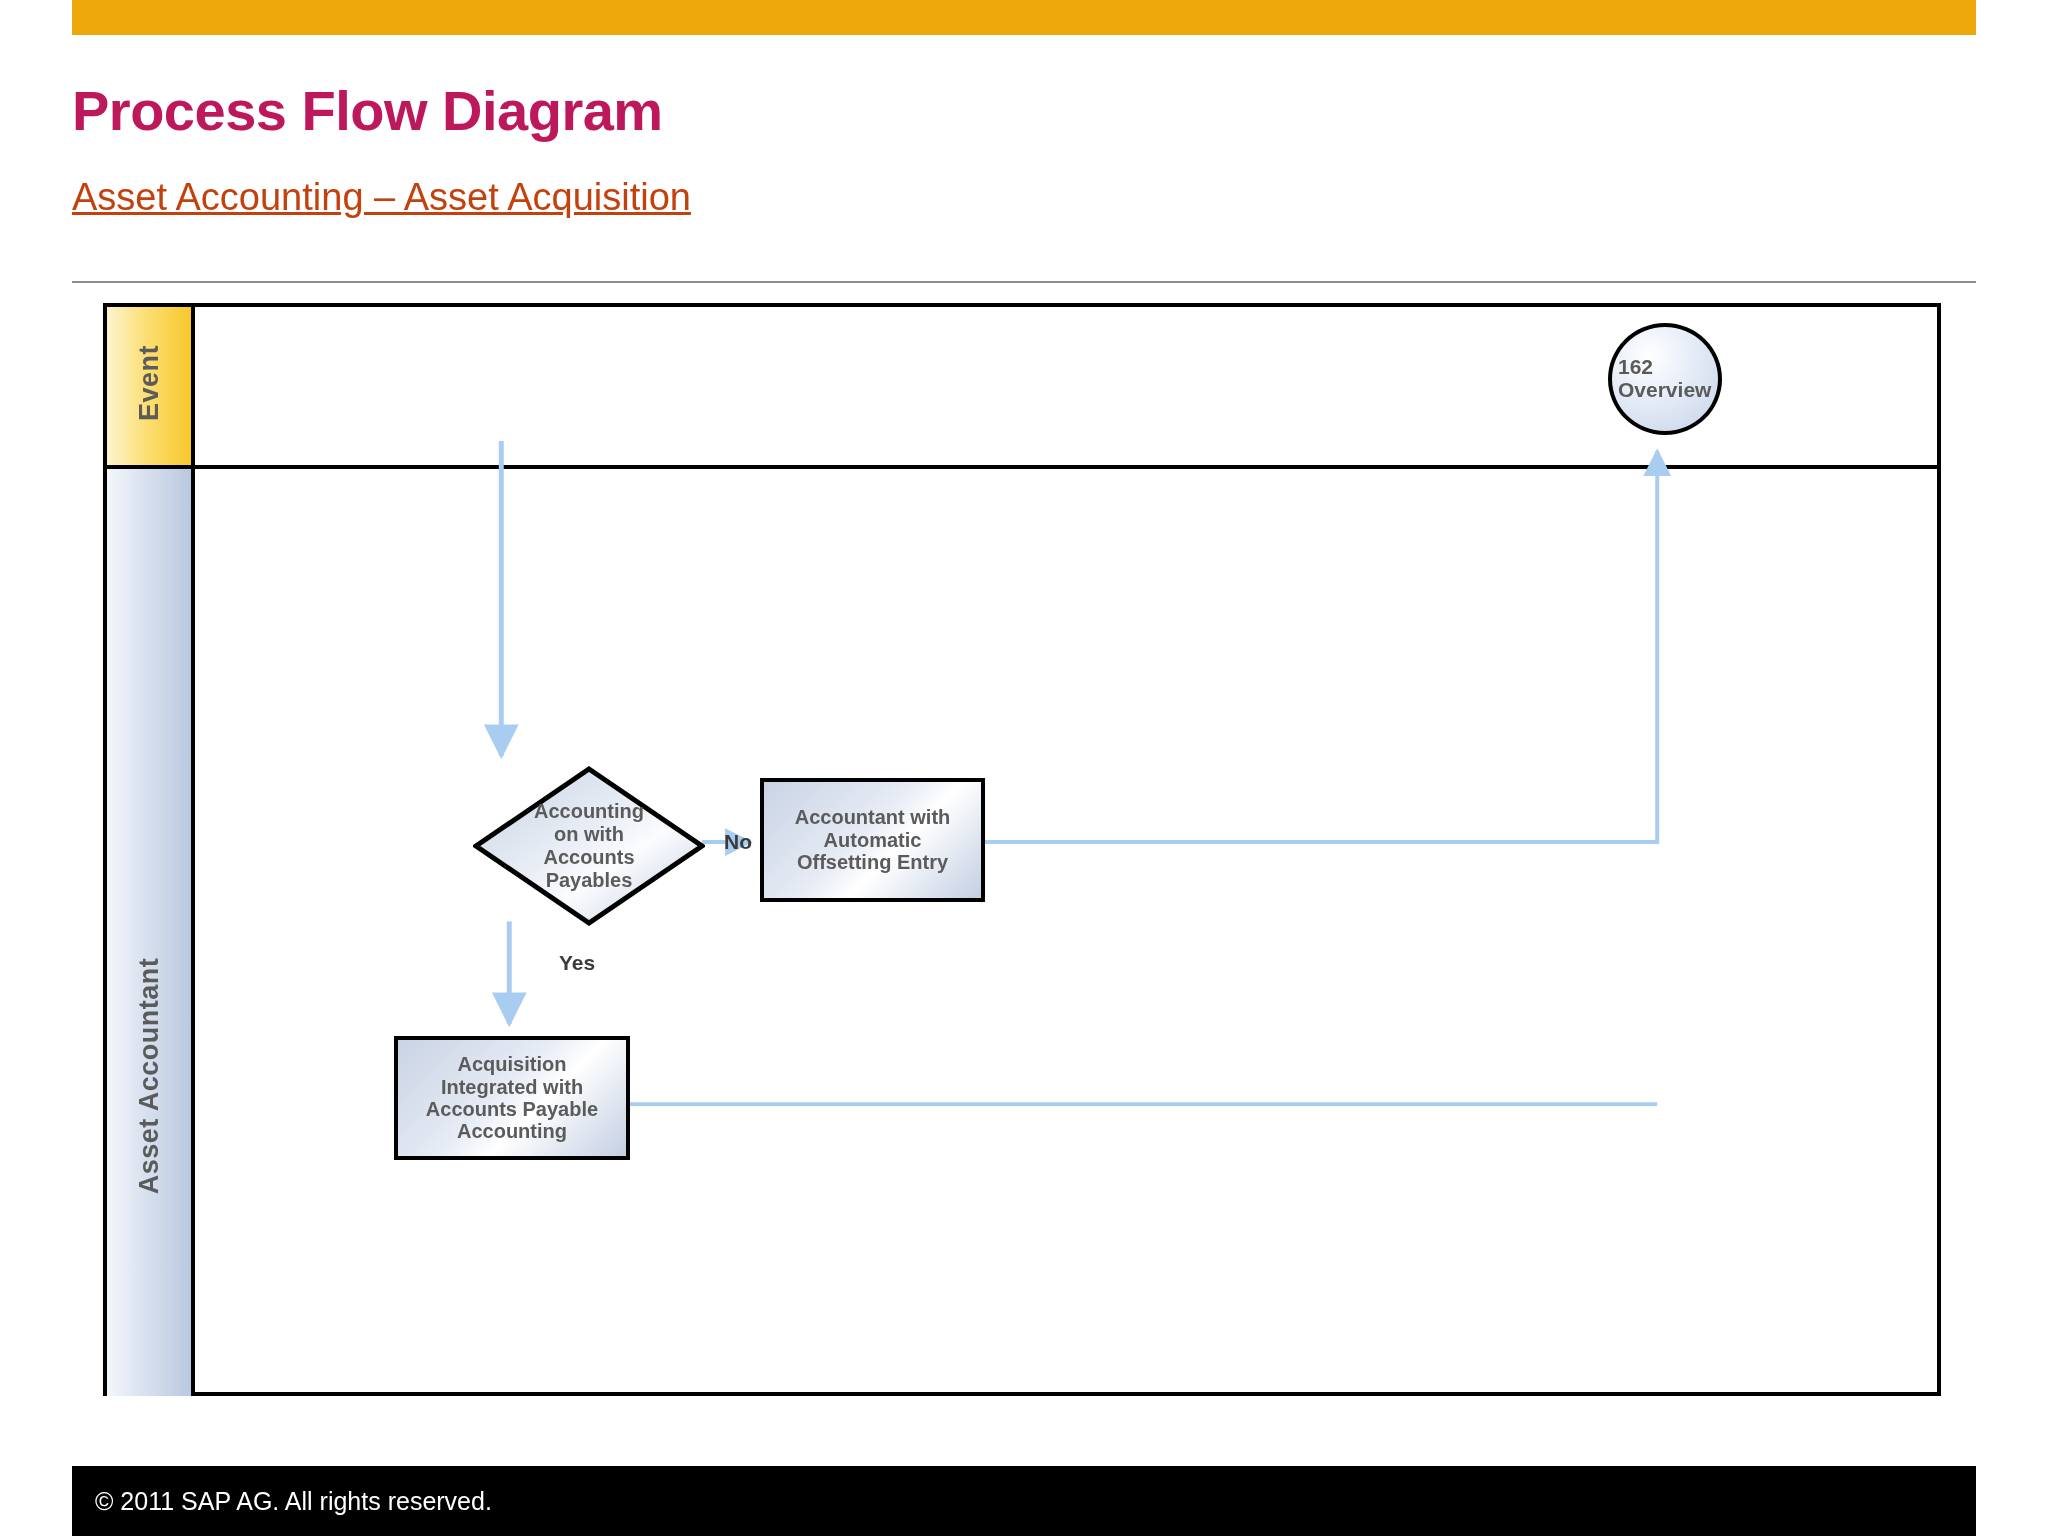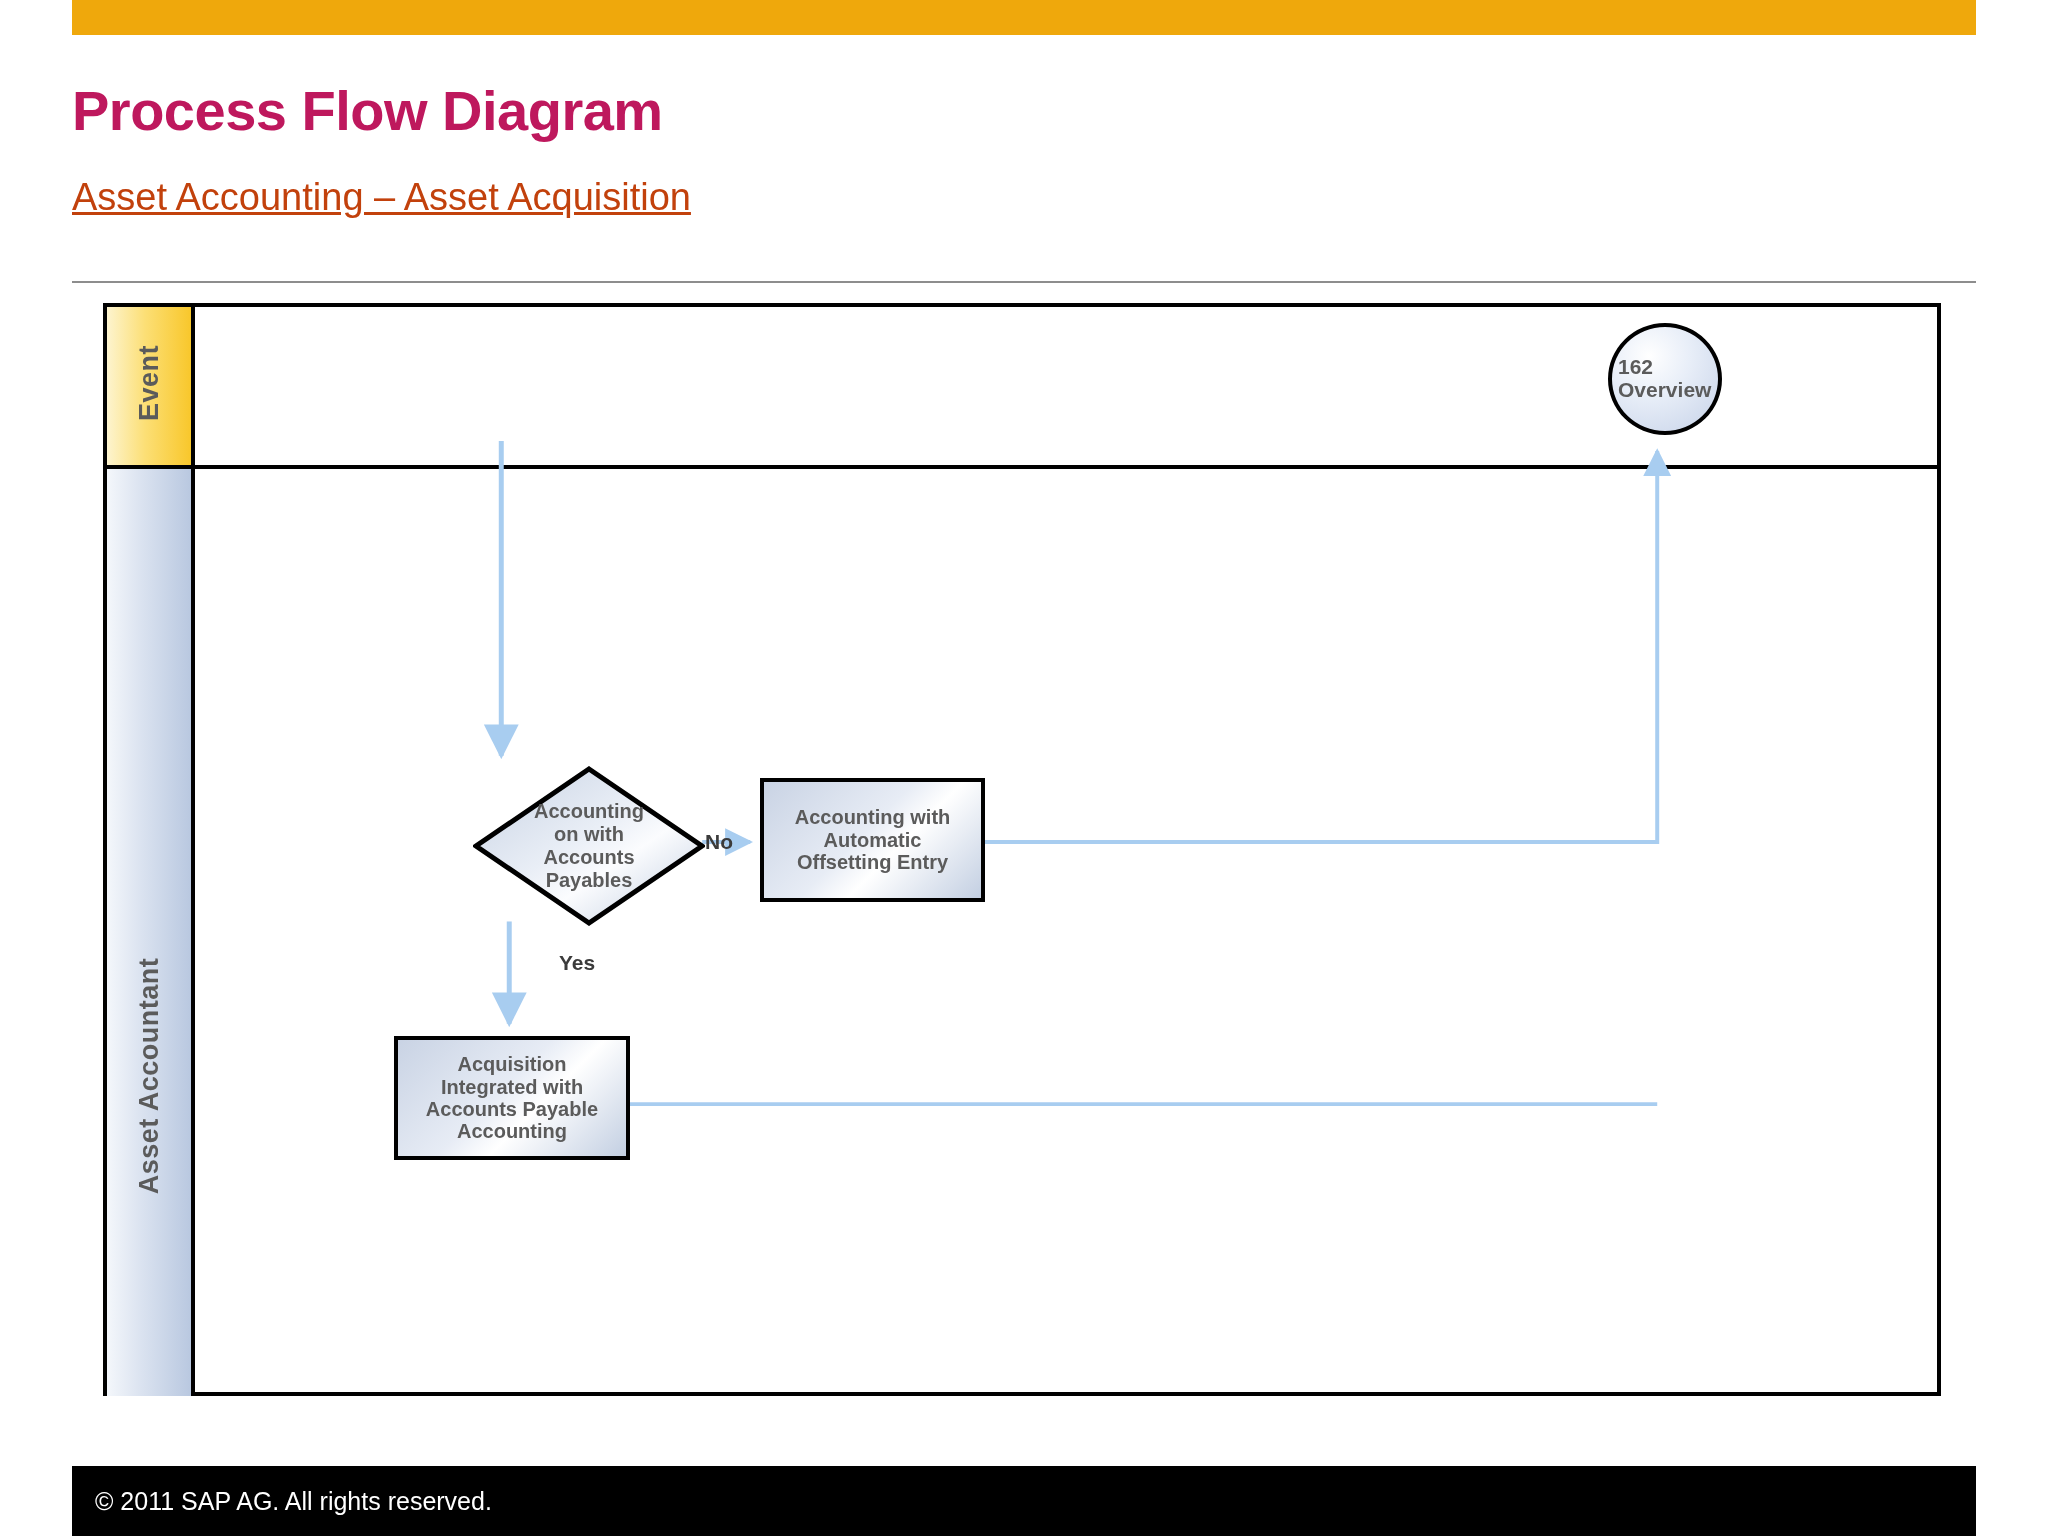--- a/index.html
+++ b/index.html
@@ -217,21 +217,21 @@
   }
 
   
   .edge-label {
     position: absolute;
     font-size: 21px;
     font-weight: bold;
     color: #3b3b3b;
     white-space: nowrap;
   }
-  #edge-label-no  { left: 598px; top: 523px; }
+  #edge-label-no  { left: 617px; top: 523px; }
   #edge-label-yes { left: 452px; top: 644px; }
 
   
   #footer-bar {
     position: absolute;
     left: 72px;
     top: 1466px;
     width: 1904px;
     height: 70px;
     background: #000000;
@@ -309,21 +309,21 @@
     <span class="node-text">
       <span>Accounting</span><br>
       <span>on with</span><br>
       <span>Accounts</span><br>
       <span>Payables</span>
     </span>
   </div>
 
   <div class="node process-box" id="node-auto-offsetting">
     <span class="node-text">
-      <span>Accounting with</span><br>
+      <span>Accountant with</span><br>
       <span>Automatic</span><br>
       <span>Offsetting Entry</span>
     </span>
   </div>
 
   <div class="node process-box" id="node-integrated-ap">
     <span class="node-text">
       <span>Acquisition</span><br>
       <span>Integrated with</span><br>
       <span>Accounts Payable</span><br>

